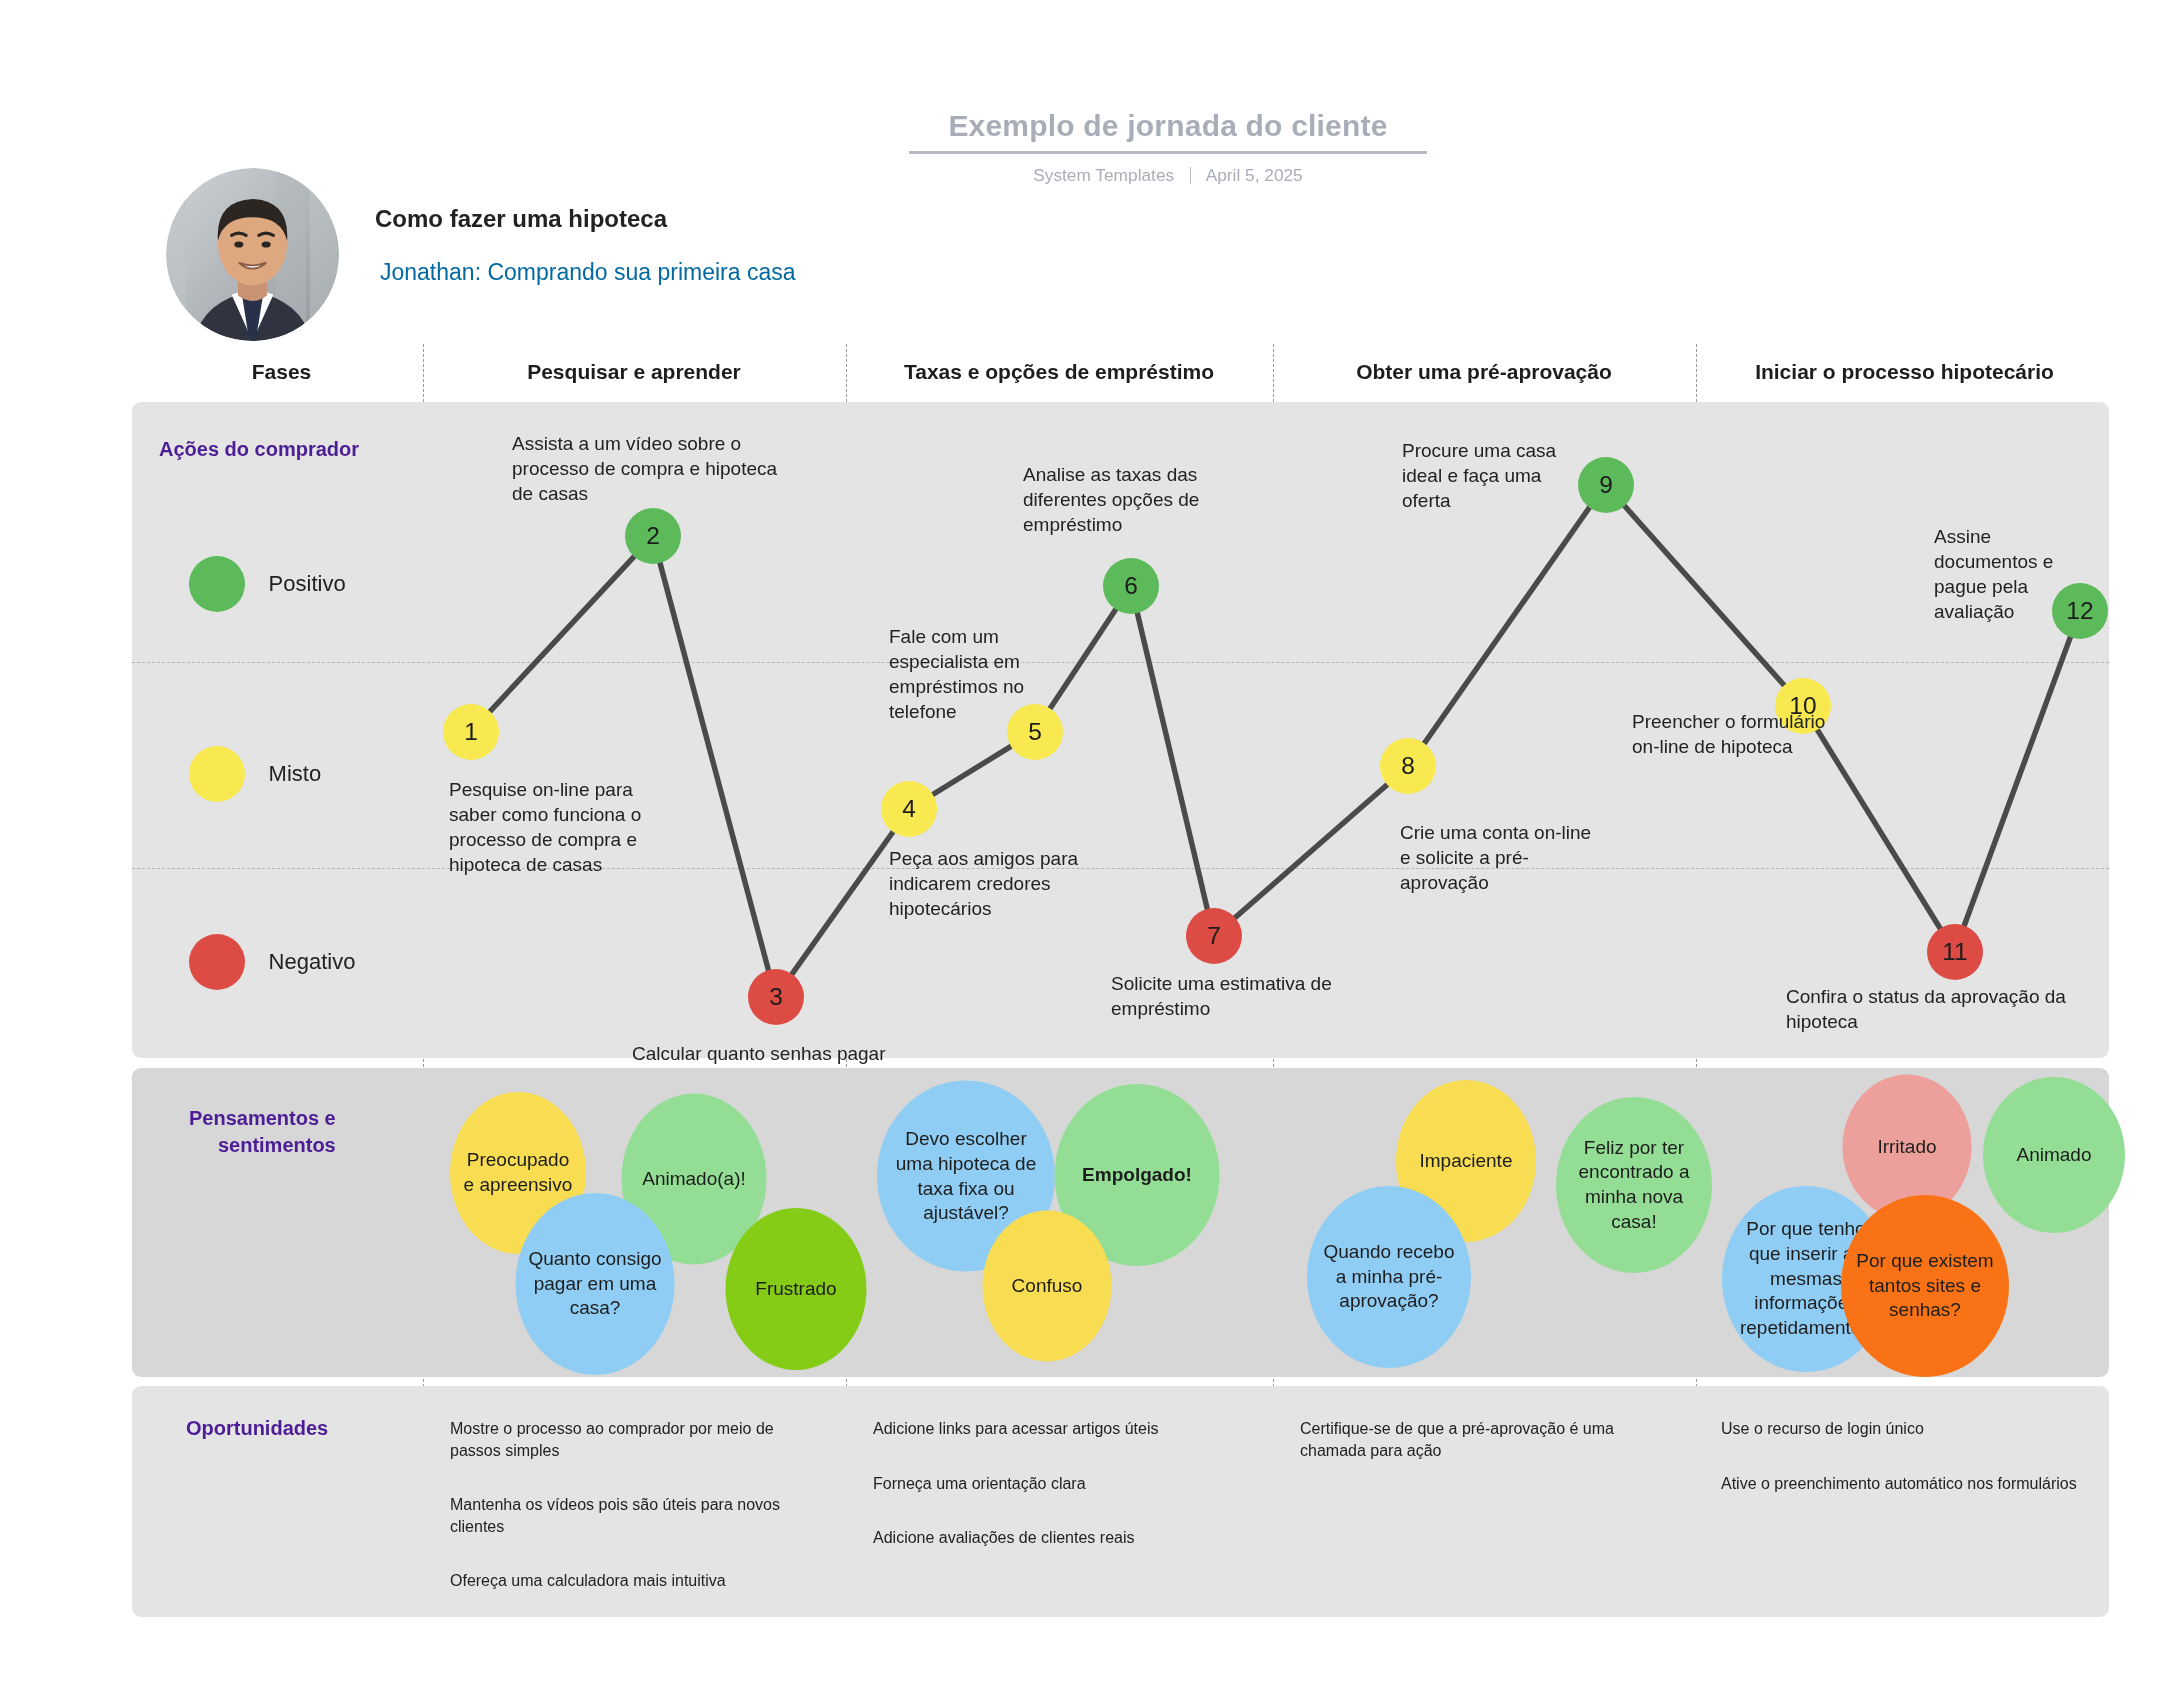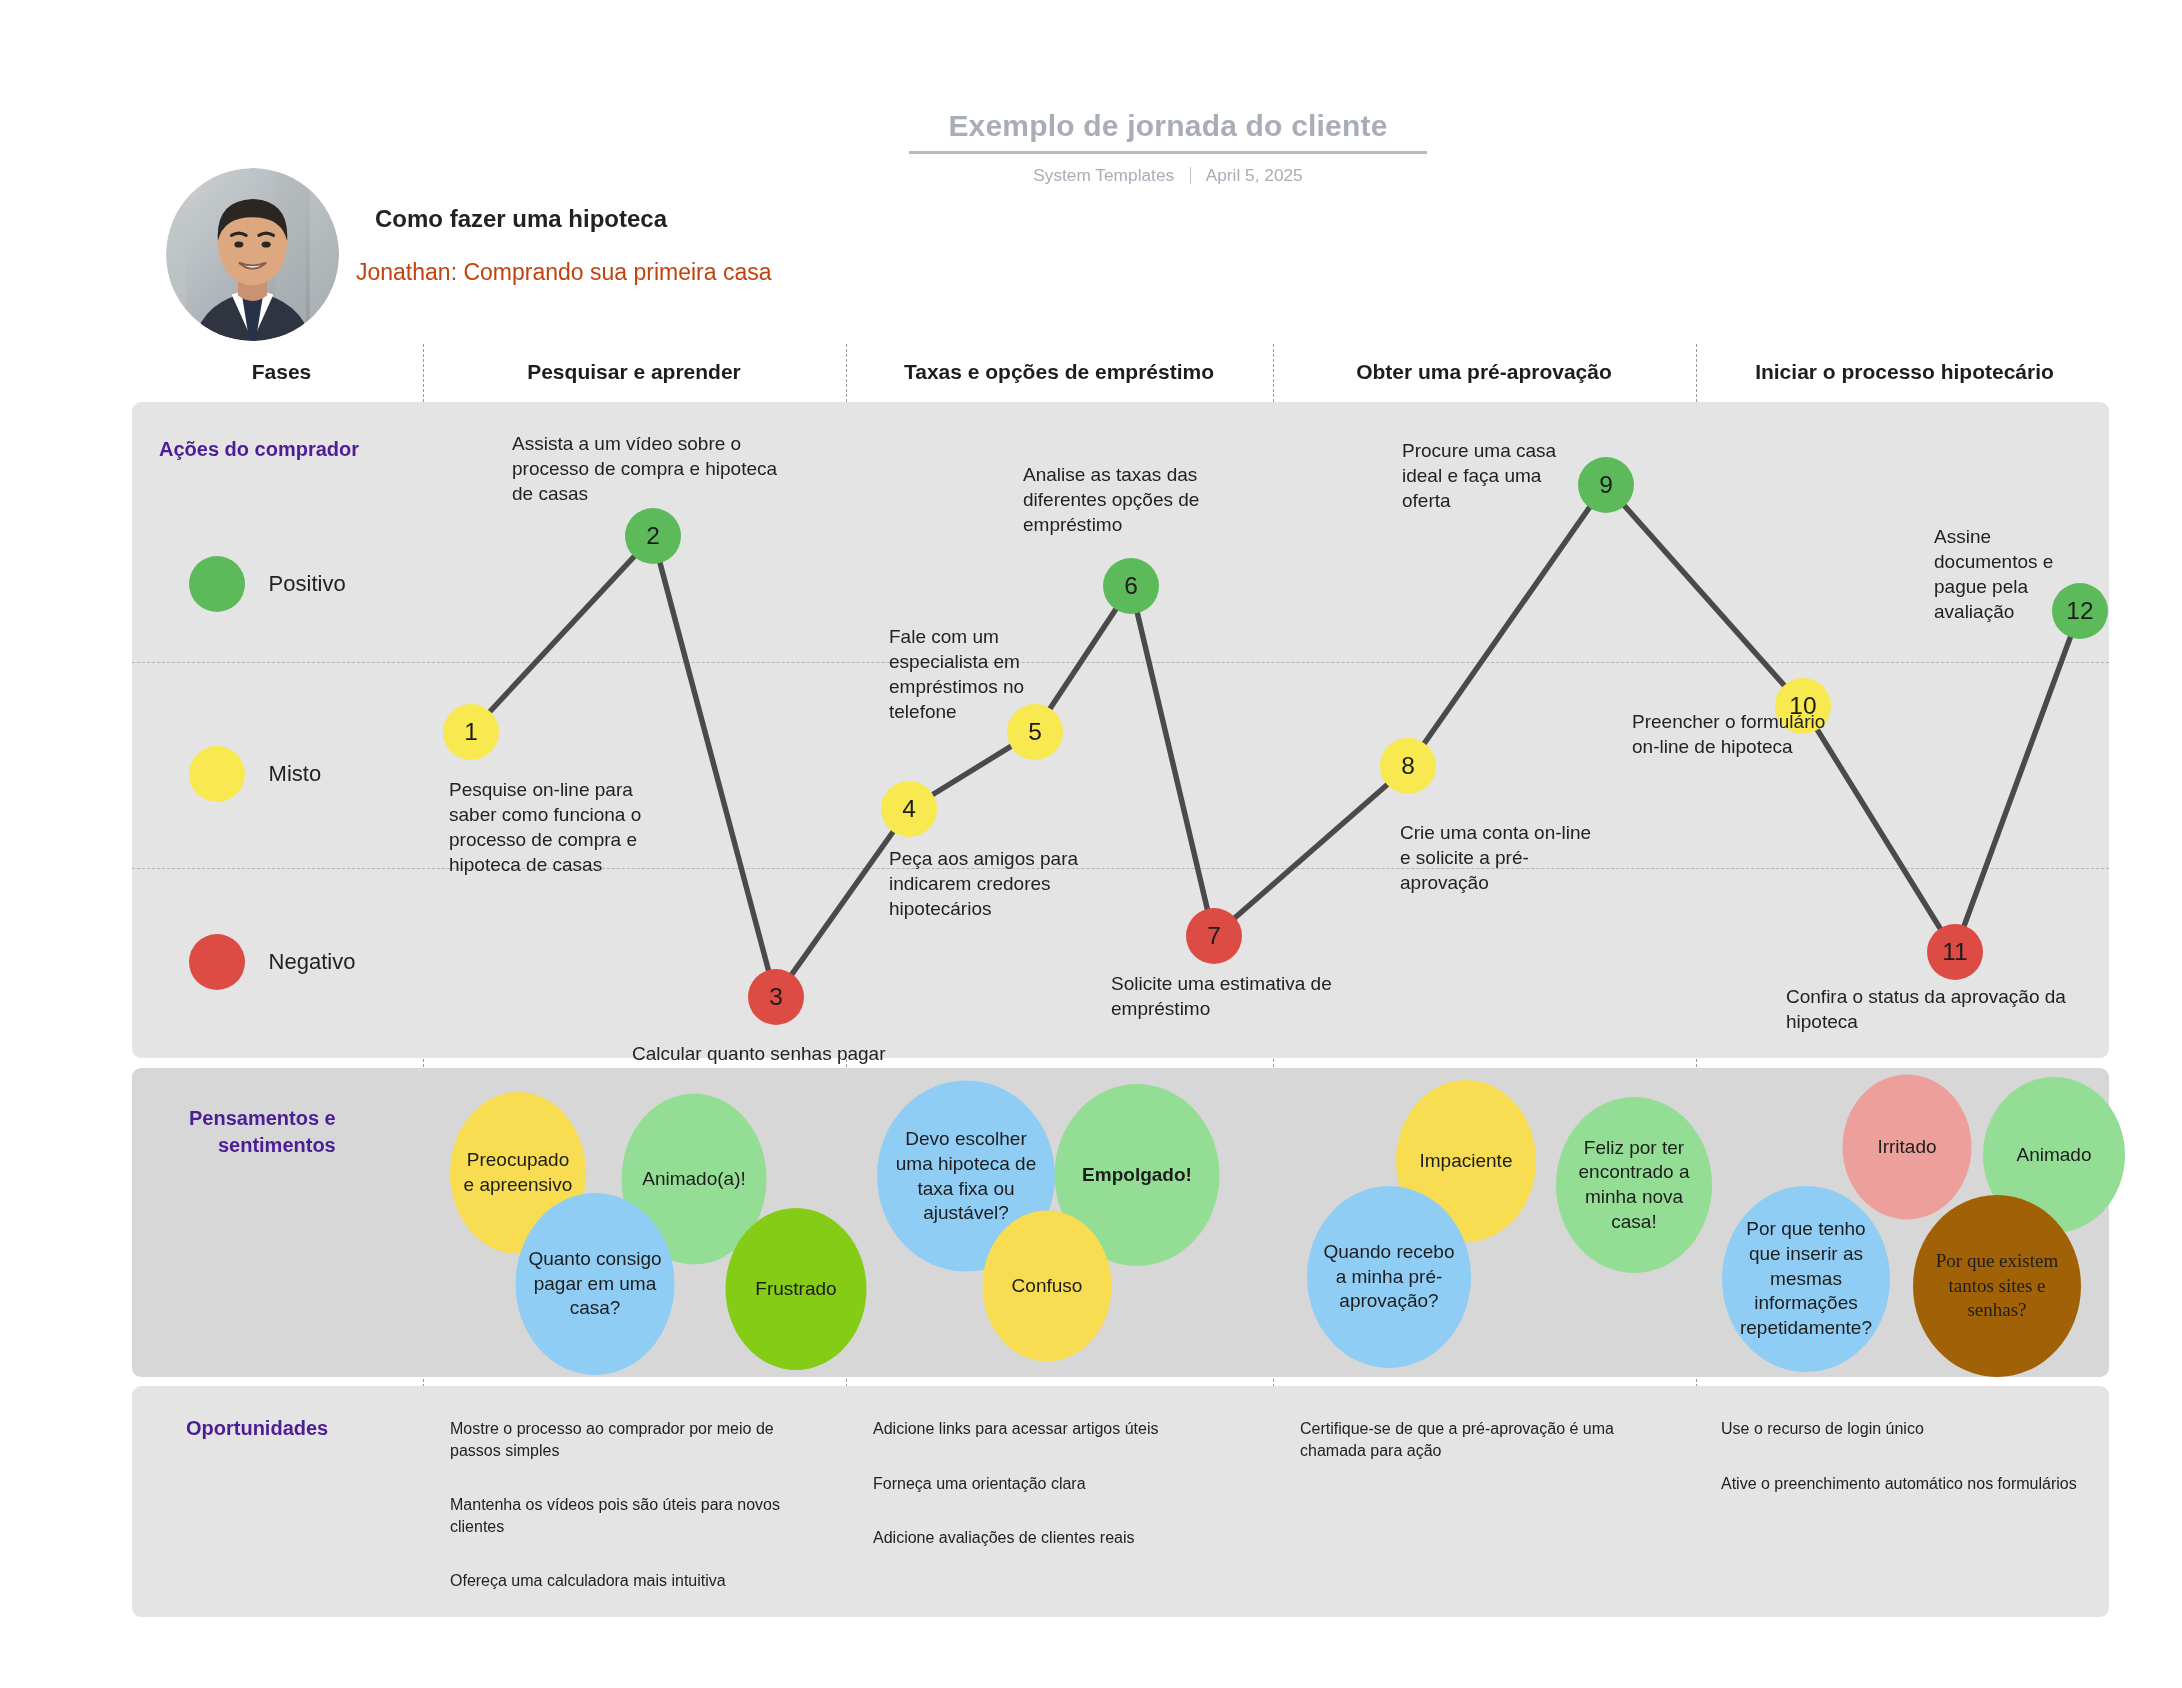--- a/index.html
+++ b/index.html
@@ -8,21 +8,21 @@
   
   #doc-header{position:absolute;left:909px;top:109px;width:518px;text-align:center;}
   #doc-header .ttl{font-size:30px;font-weight:bold;color:#a8adb8;letter-spacing:0.2px;}
   #doc-header .rule{height:2.7px;background:#b5bac4;margin:8.2px 0 11px 0;}
   #doc-header .sub{font-size:17.3px;color:#a8adb8;}
   #doc-header .sub .bar{display:inline-block;width:0.9px;height:16.4px;background:#bcc1ca;vertical-align:-2.7px;margin:0 11px;}
 
   #avatar{position:absolute;left:166px;top:168px;width:173px;height:173px;border-radius:50%;overflow:hidden;}
   #avatar svg{display:block;}
   #persona-title{position:absolute;left:375px;top:205px;font-size:24px;font-weight:bold;color:#222;}
-  #persona-sub{position:absolute;left:356px;top:259px;font-size:23px;color:#c2410c;}
+  #persona-sub{position:absolute;left:380px;top:259px;font-size:23px;color:#0369a1;}
 
   
   .col-divider{position:absolute;width:1.8px;border-left:1.8px dashed #9a9a9a;}
   .phase-label{position:absolute;top:360px;font-size:21px;font-weight:bold;color:#1d1d1d;text-align:center;}
 
   .panel{position:absolute;border-radius:9px;}
   #panel-actions{left:132px;top:402px;width:1977px;height:656px;background:#e4e4e4;}
   #panel-thoughts{left:132px;top:1068px;width:1977px;height:309px;background:#d7d7d7;}
   #panel-opps{left:132px;top:1386px;width:1977px;height:231px;background:#e4e4e4;}
 
@@ -182,21 +182,21 @@
 <div class="bubble" style="left:1137px;top:1175px;width:165px;height:182px;background:#93DE94;font-weight:bold;">Empolgado!</div>
 <div class="bubble" style="left:1047px;top:1286px;width:129px;height:151px;background:#F8DC52;">Confuso</div>
 
 <div class="bubble" style="left:1466px;top:1161px;width:140px;height:162px;background:#F8DC52;">Impaciente</div>
 <div class="bubble" style="left:1634px;top:1185px;width:156px;height:176px;background:#93DE94;">Feliz por ter encontrado a minha nova casa!</div>
 <div class="bubble" style="left:1389px;top:1277px;width:164px;height:182px;background:#90CDF4;">Quando recebo a minha pré-aprovação?</div>
 
 <div class="bubble" style="left:1907px;top:1147px;width:129px;height:145px;background:#EDA09B;">Irritado</div>
 <div class="bubble" style="left:2054px;top:1155px;width:142px;height:156px;background:#93DE94;">Animado</div>
 <div class="bubble" style="left:1806px;top:1279px;width:168px;height:186px;background:#90CDF4;">Por que tenho que inserir as mesmas informações repetidamente?</div>
-<div class="bubble" style="left:1997px;top:1286px;width:168px;height:182px;background:#a16207;font-family:Liberation Serif, serif;">Por que existem tantos sites e senhas?</div>
+<div class="bubble" style="left:1925px;top:1286px;width:168px;height:182px;background:#f97316;">Por que existem tantos sites e senhas?</div>
 
 <div class="opp-col" style="left:450px;width:368px;">
   <div class="opp-item">Mostre o processo ao comprador por meio de passos simples</div>
   <div class="opp-item">Mantenha os vídeos pois são úteis para novos clientes</div>
   <div class="opp-item">Ofereça uma calculadora mais intuitiva</div>
 </div>
 <div class="opp-col" style="left:873px;width:368px;">
   <div class="opp-item">Adicione links para acessar artigos úteis</div>
   <div class="opp-item">Forneça uma orientação clara</div>
   <div class="opp-item">Adicione avaliações de clientes reais</div>

